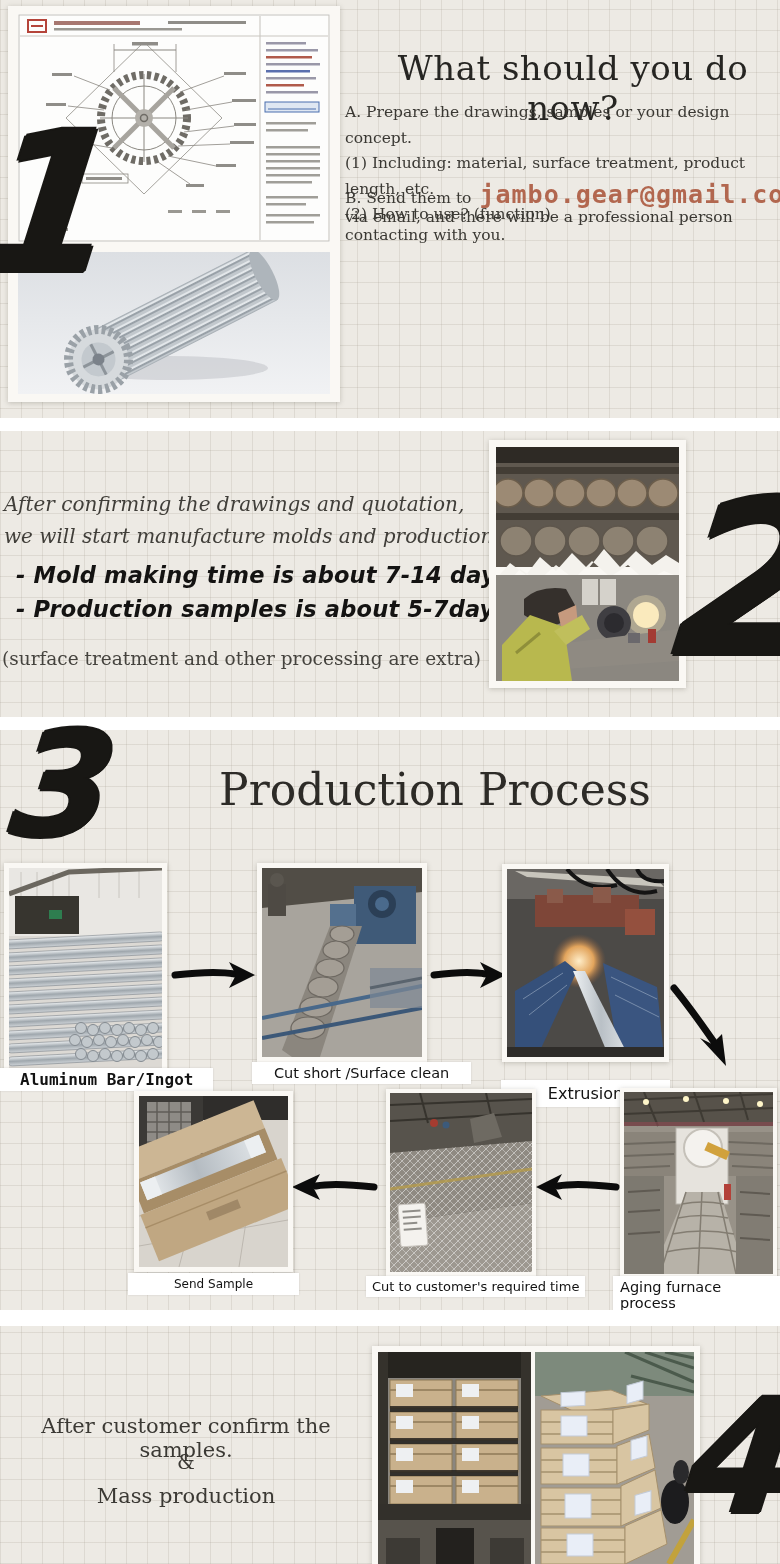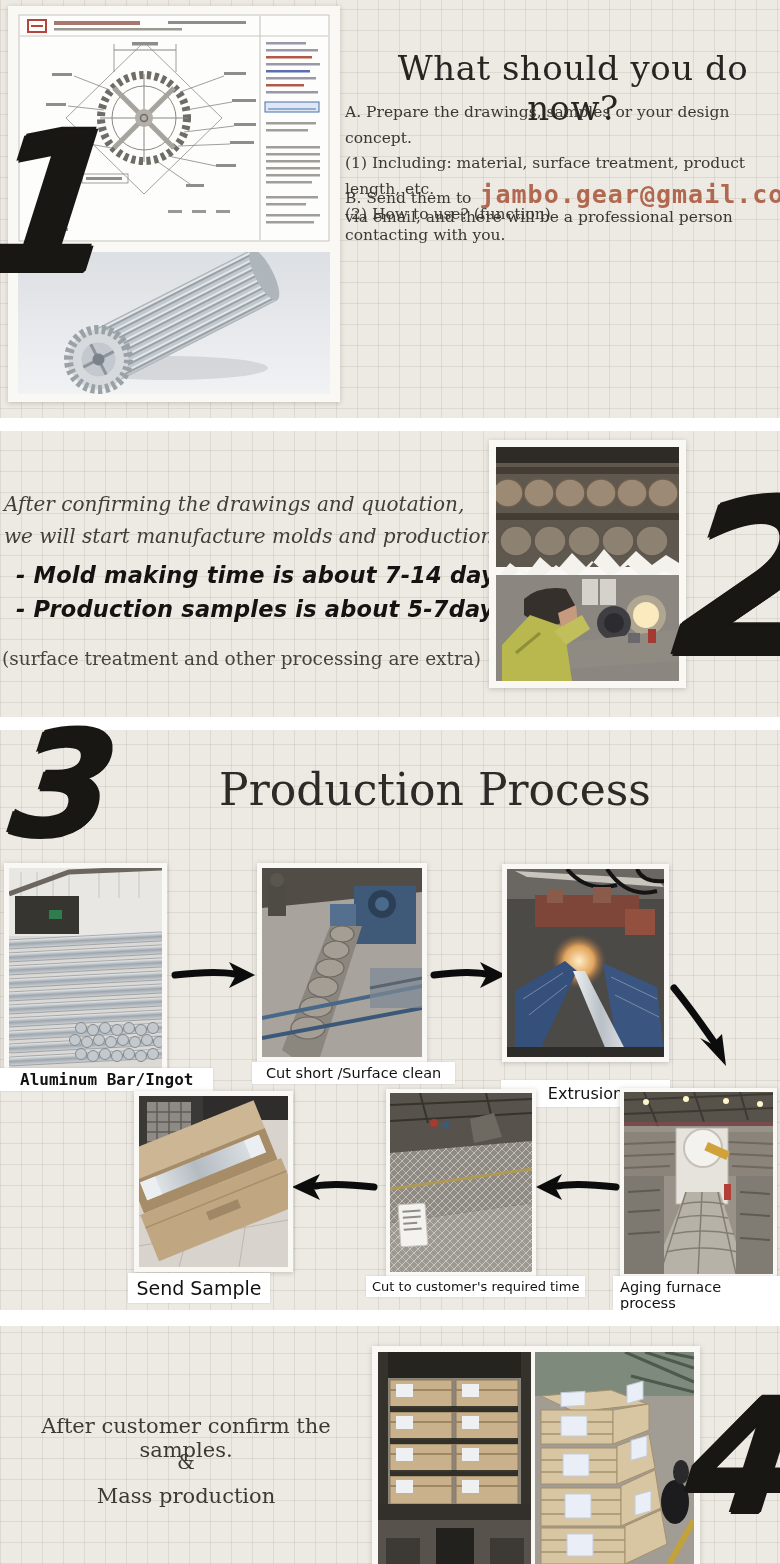--- a/index.html
+++ b/index.html
@@ -328,21 +328,21 @@
           <ellipse cx="61" cy="119" rx="15" ry="10"></ellipse>
         <ellipse cx="54" cy="139" rx="16" ry="10"></ellipse>
           <ellipse cx="46" cy="160" rx="17" ry="11"></ellipse>
       </g>
       <line x1="0" y1="150" x2="160" y2="118" stroke="#48688a" stroke-width="4"></line>
       <line x1="0" y1="170" x2="160" y2="140" stroke="#3c5878" stroke-width="4"></line>
       <rect x="108" y="100" width="52" height="40" fill="#7d8894" opacity=".7"></rect>
       <line x1="108" y1="120" x2="160" y2="110" stroke="#5a646e" stroke-width="3"></line>
     </svg>
   </div>
-  <div class="plabel" style="left:252px;top:1062px;font-size:14.5px;padding:3px 14px;">Cut short /Surface clean</div>
+  <div class="plabel" style="left:252px;top:1062px;font-size:14.5px;padding:3px 22px;">Cut short /Surface clean</div>
 
   <div class="arrow" style="left:430px;top:956px;">
     <svg width="76" height="38">
         <path d="M4 19 C26 16 46 16 56 18" stroke="#0c0c0c" stroke-width="7" fill="none" stroke-linecap="round"></path>
         <polygon points="50,6 76,19 50,32 57,19" fill="#0c0c0c"></polygon>
       </svg>
   </div>
 
   <div class="polaroid" style="left:502px;top:864px;width:167px;height:198px;">
     <svg viewBox="0 0 157 188" width="157" height="188" style="margin:5px;">
@@ -522,21 +522,21 @@
         <rect x="2" y="56" width="144" height="34" fill="#a78d67"></rect>
         <rect x="10" y="60" width="128" height="19" fill="url(#sil2)"></rect>
         <rect x="10" y="60" width="16" height="19" fill="#eceff1"></rect>
         <rect x="122" y="60" width="16" height="19" fill="#eceff1"></rect>
         <rect x="-2" y="90" width="152" height="50" fill="#c0a782"></rect>
         <line x1="-2" y1="104" x2="150" y2="104" stroke="#a78d67" stroke-width="1.5"></line>
         <rect x="60" y="112" width="34" height="9" fill="#8a7355" opacity=".6"></rect>
       </g>
     </svg>
   </div>
-  <div class="plabel" style="left:128px;top:1273px;width:142px;text-align:center;font-size:19px;padding:4px 0;">Send Sample</div>
+  <div class="plabel" style="left:128px;top:1273px;width:171px;text-align:center;font-size:12px;padding:4px 0;">Send Sample</div>
 
   <div class="sep" style="top:1310px;height:16px;"></div>
 
   <div class="s4-text" style="top:1414px;font-size:21px;">After customer confirm the samples.</div>
   <div class="s4-text" style="top:1450px;font-size:20px;">&amp;</div>
   <div class="s4-text" style="top:1484px;font-size:21px;">Mass production</div>
 
   <div class="polaroid" style="left:372px;top:1346px;width:328px;height:218px;">
     <div class="abs" style="left:6px;top:6px;width:153px;height:212px;">
       <svg viewBox="0 0 153 212" width="153" height="212">

